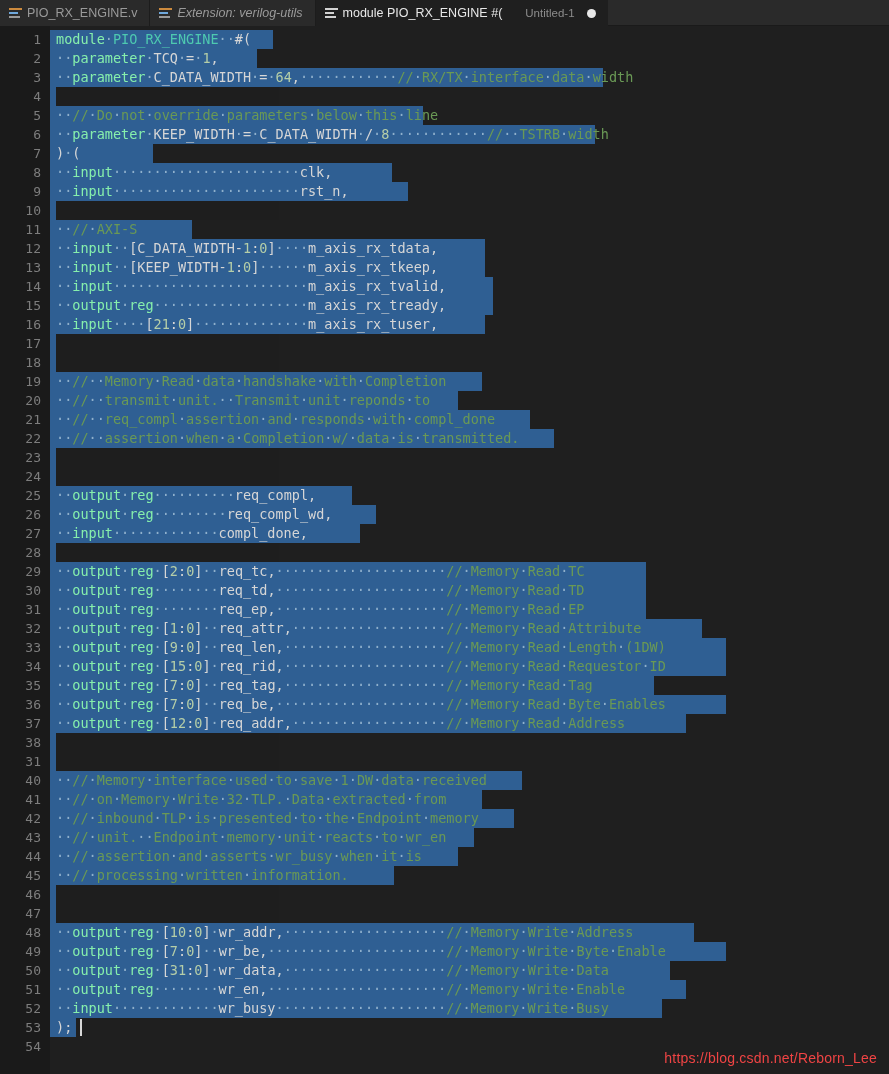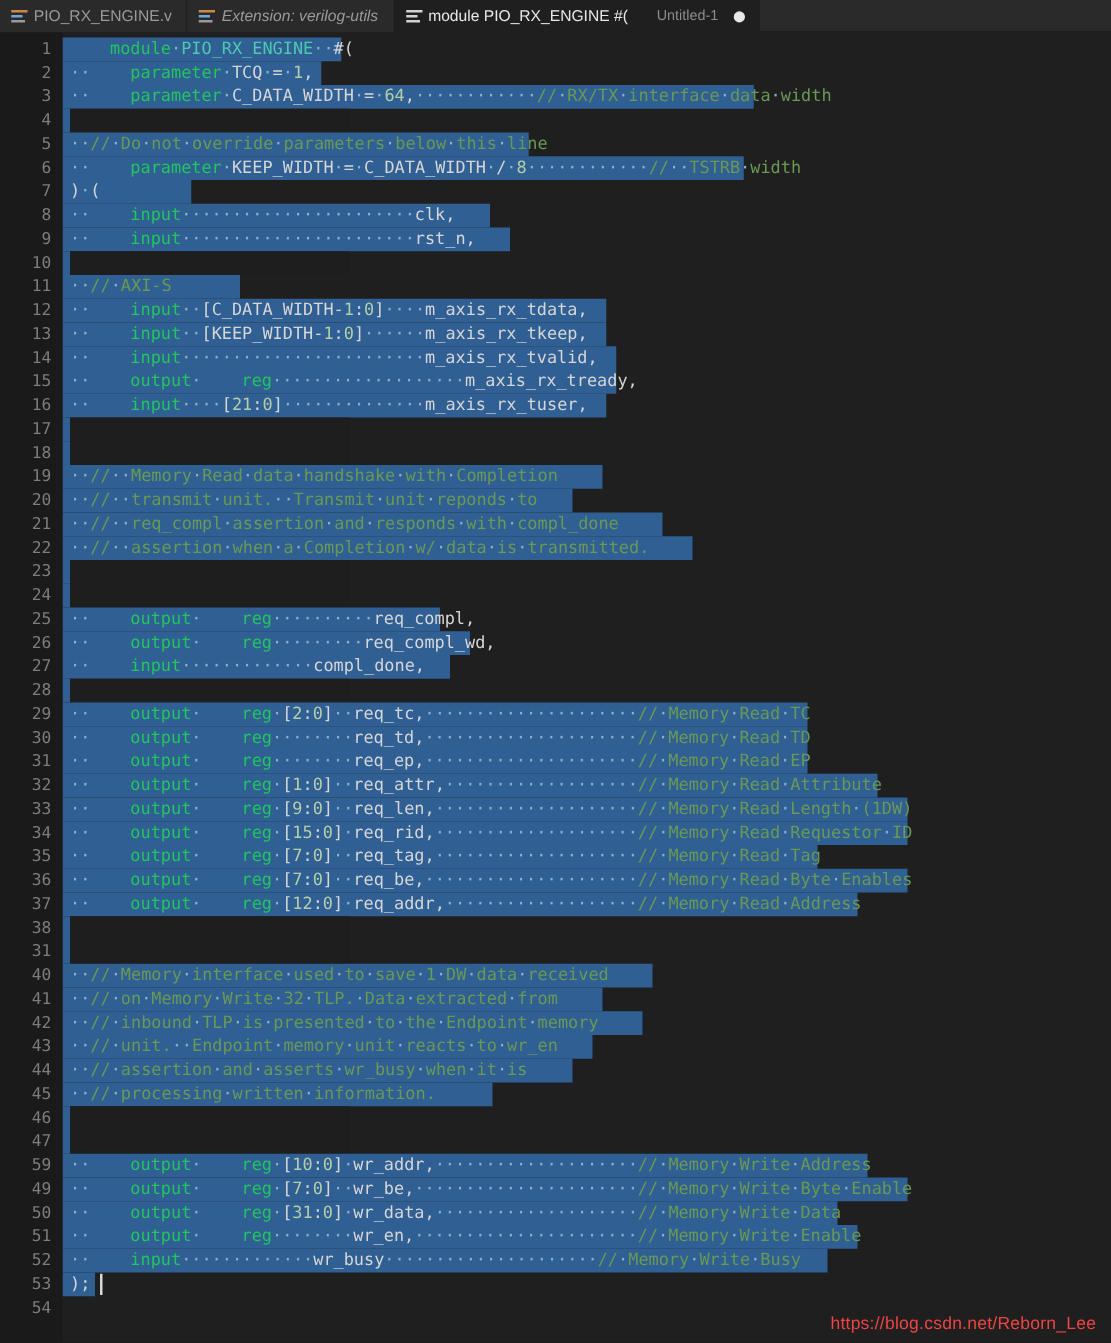--- a/index.html
+++ b/index.html
@@ -65,21 +65,21 @@
     position: relative; padding-left: 6px;
   }
   
   .line .sel {
     position: absolute; left: 0; top: 0; height: 19px;
     background: #2f5f93; z-index: 0;
   }
   .line .txt { position: relative; z-index: 1; }
 
   
-  .kw   { color: #22c55e; margin-left: 32px; }   
+  .kw   { color: #86efac; }   
   .typ  { color: #4ec9b0; }   
   .ident{ color: #d6d6d6; }   
   .num  { color: #b5cea8; }   
   .cmt  { color: #6a9955; }   
   .punc { color: #d6d6d6; }
   .ws   { color: #5a6b7a; }   
   .sel-on .ws { color: #8fb0cc; }
 
   
   .line.blankline .strip {
@@ -180,21 +180,21 @@
         <div class="ln">38</div>
         <div class="ln">31</div>
         <div class="ln">40</div>
         <div class="ln">41</div>
         <div class="ln">42</div>
         <div class="ln">43</div>
         <div class="ln">44</div>
         <div class="ln">45</div>
         <div class="ln">46</div>
         <div class="ln">47</div>
-        <div class="ln">59</div>
+        <div class="ln">48</div>
         <div class="ln">49</div>
         <div class="ln">50</div>
         <div class="ln">51</div>
         <div class="ln">52</div>
         <div class="ln">53</div>
         <div class="ln">54</div>
       </div>
     <div class="code" id="code">
         <div class="line sel-on"><span class="sel" style="width: 223px;"></span><span class="txt"><span class="kw">module</span><span class="ws">·</span><span class="typ">PIO_RX_ENGINE</span><span class="ws">··</span><span class="punc">#(</span></span></div>
         <div class="line sel-on"><span class="sel" style="width: 207px;"></span><span class="txt"><span class="ws">··</span><span class="kw">parameter</span><span class="ws">·</span><span class="ident">TCQ</span><span class="ws">·</span><span class="punc">=</span><span class="ws">·</span><span class="num">1</span><span class="punc">,</span></span></div>

